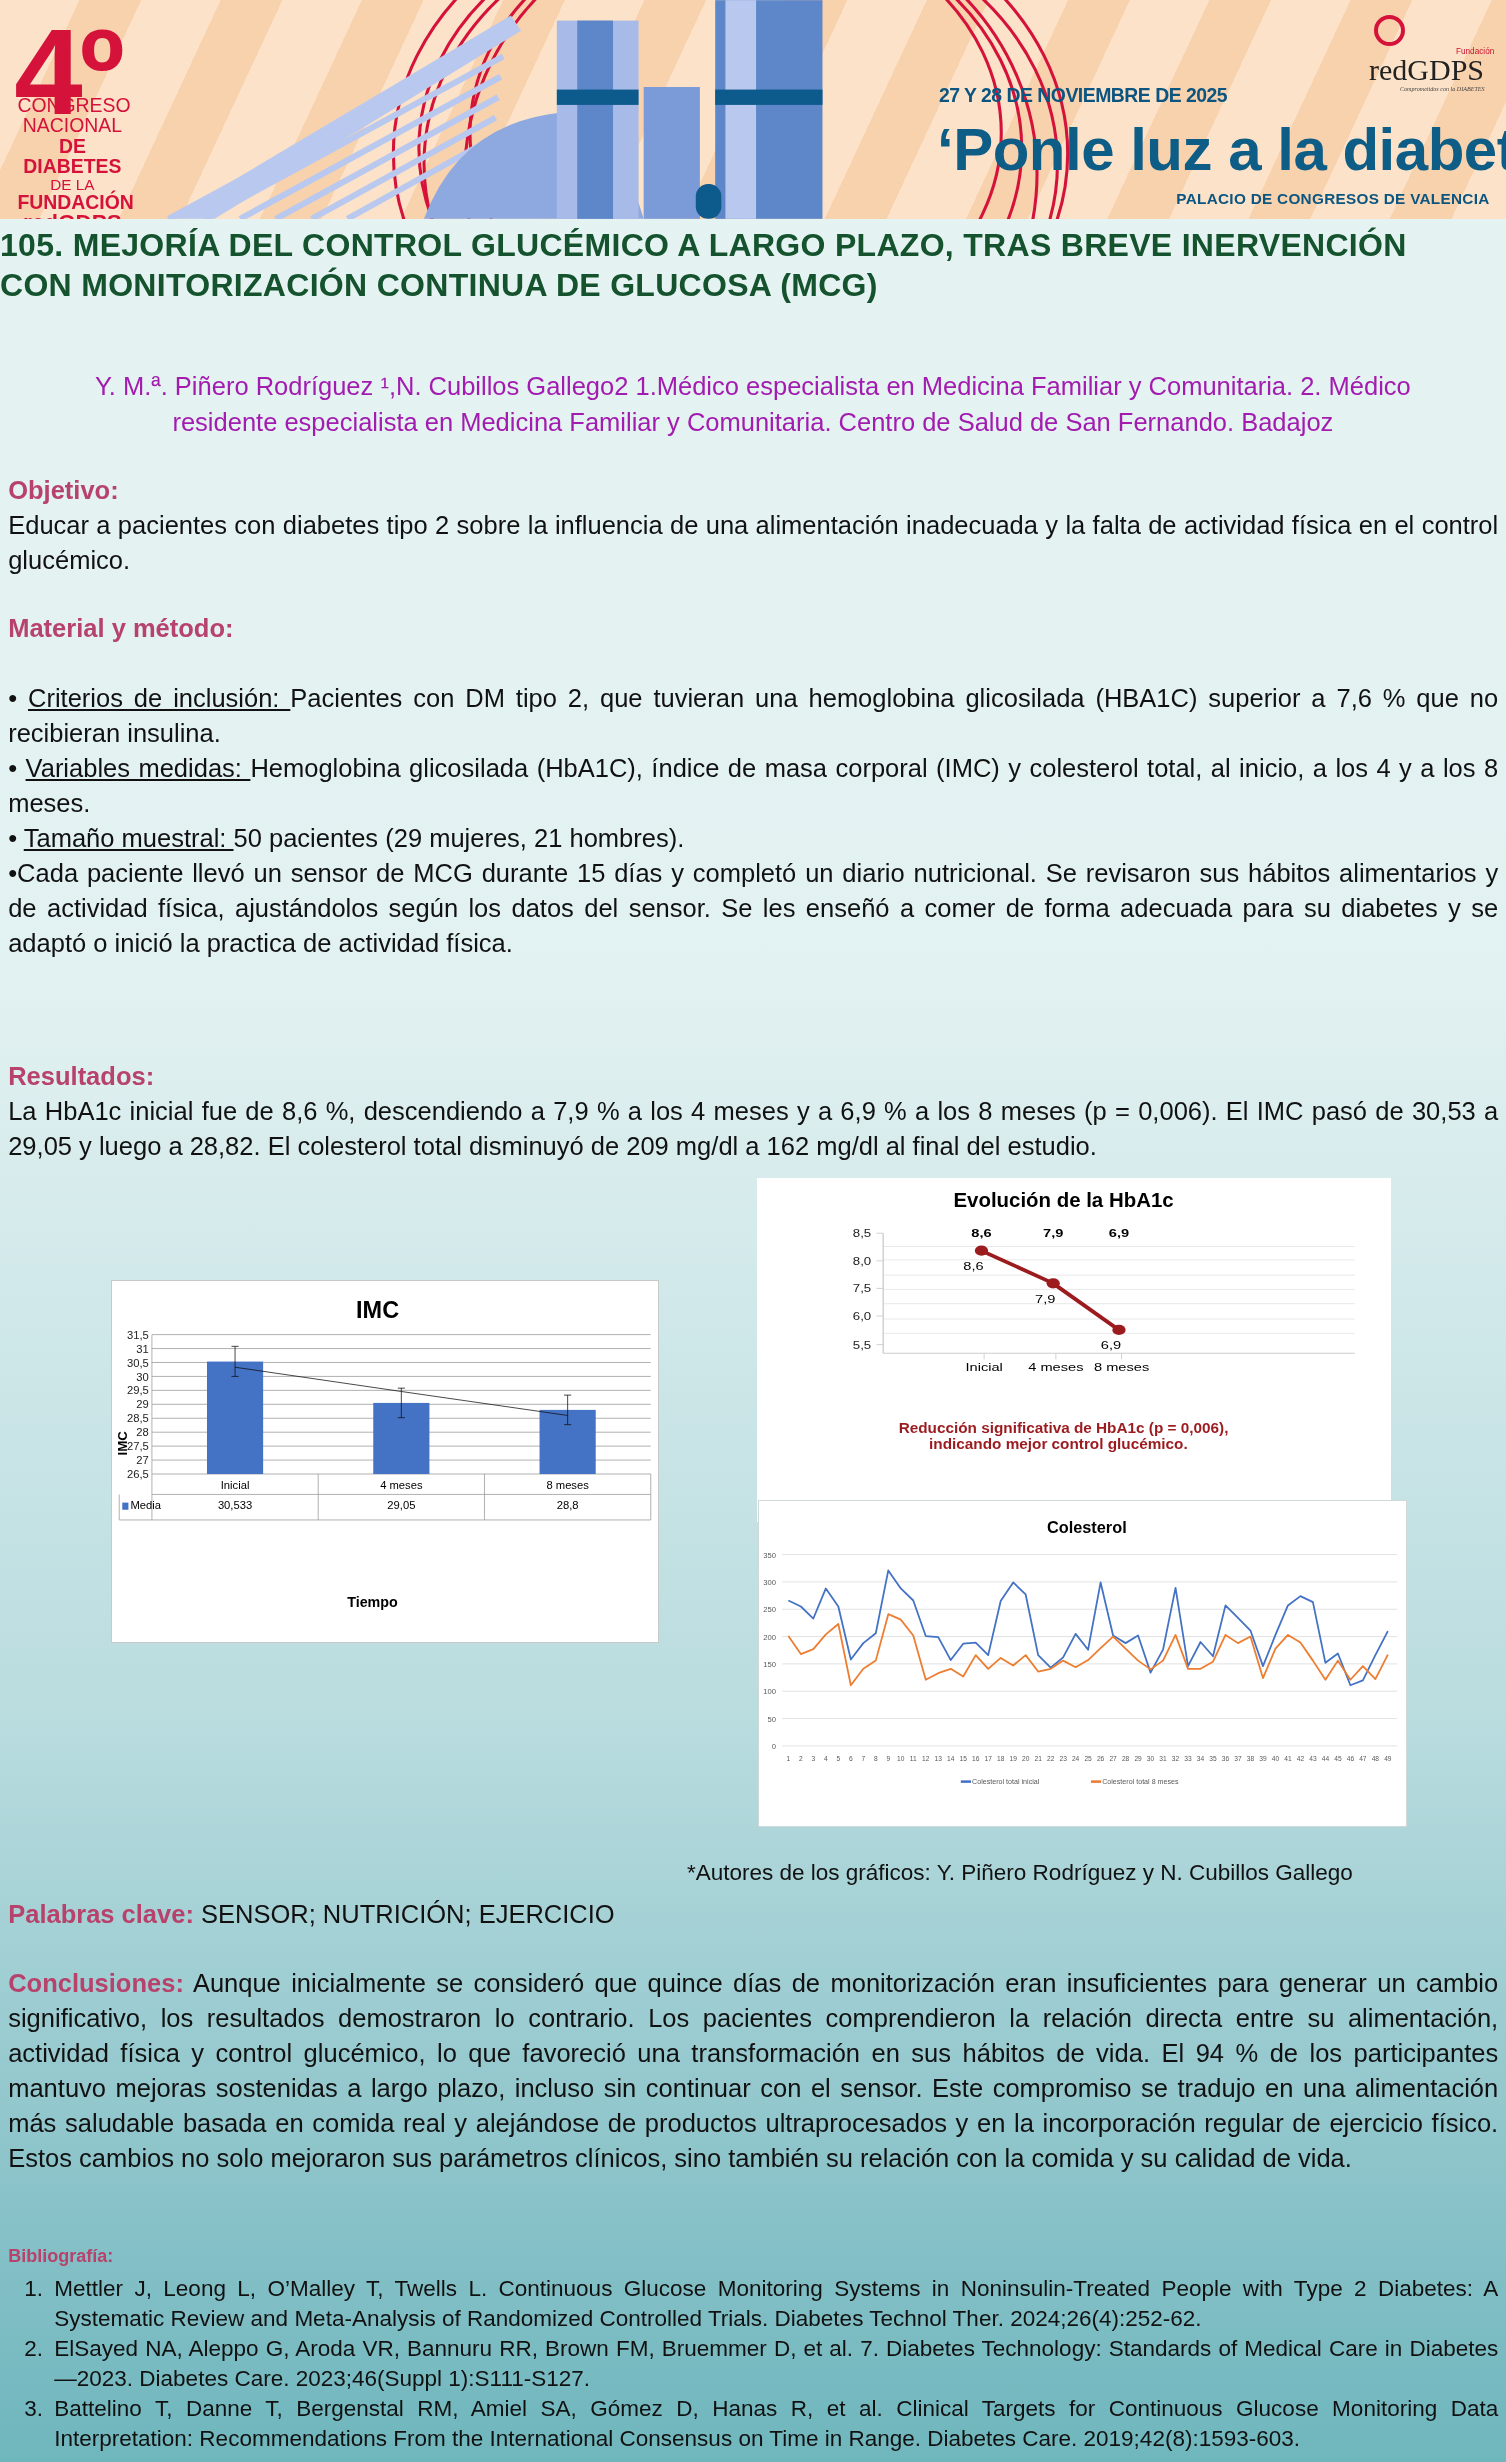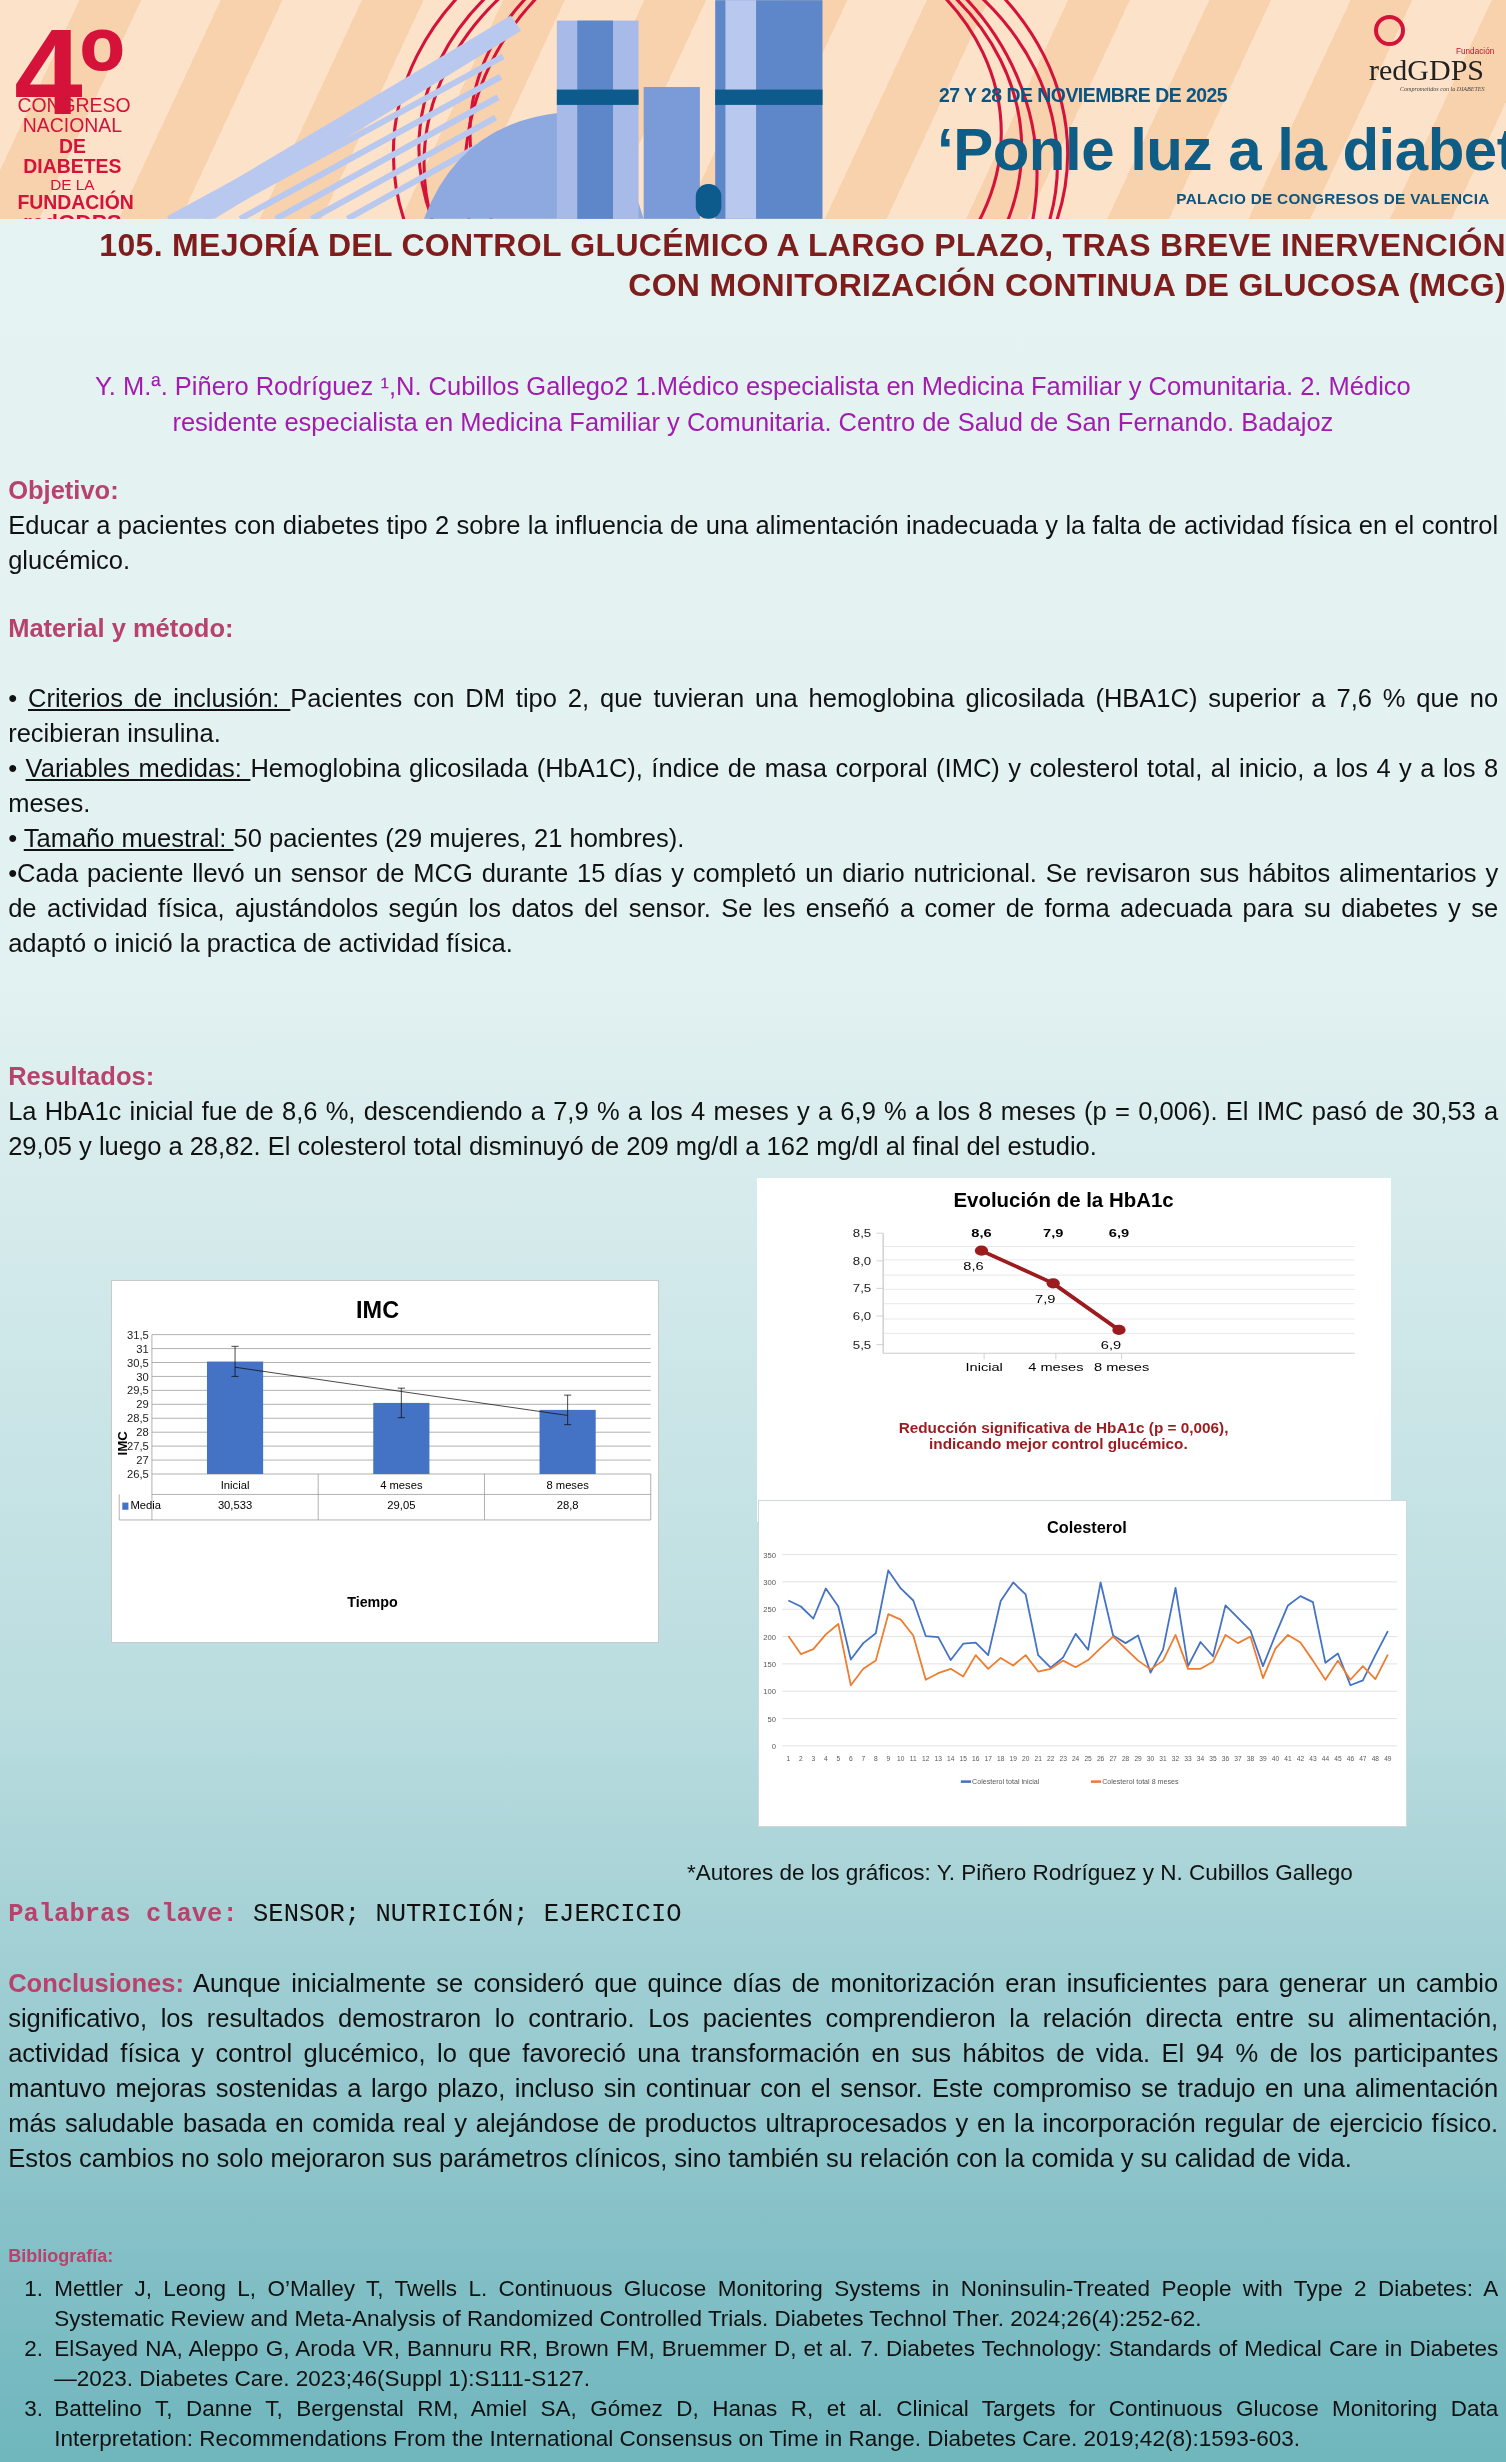--- a/index.html
+++ b/index.html
@@ -20,21 +20,21 @@
   .date { position:absolute; left:939px; top:84px; font-size:19.4px; font-weight:bold; color:#0b5580; letter-spacing:-0.5px; }
   .slogan { position:absolute; left:937px; top:115px; font-size:60px; font-weight:bold; color:#0e5d86; letter-spacing:-0.5px; white-space:nowrap; }
   .venue { position:absolute; right:16.4px; top:190px; font-size:15.3px; font-weight:bold; color:#0b5580; letter-spacing:0.3px; }
   .logo { position:absolute; left:1369px; top:15.3px; width:123px; height:82px; }
   .logo .ring { position:absolute; left:5.1px; top:0; width:31px; height:31px; border-radius:50%; border:4.1px solid #d4123a; box-sizing:border-box; }
   .logo .fund { position:absolute; left:87px; top:32px; font-size:8.2px; color:#c8102e; }
   .logo .name { position:absolute; left:0; top:40px; font-family:"Liberation Serif", serif; font-size:30px; color:#222; line-height:1; }
   .logo .tag { position:absolute; left:31px; top:71px; font-family:"Liberation Serif", serif; font-style:italic; font-size:6.1px; color:#444; }
 
   
-  .title { position:absolute; left:0; width:1506px; top:225px; text-align:right; color:#7f1d1d; font-weight:bold; font-size:32px; line-height:40px; letter-spacing:0.3px; }
+  .title { position:absolute; left:0; width:1506px; top:225px; text-align:left; color:#14532d; font-weight:bold; font-size:32px; line-height:40px; letter-spacing:0.3px; }
   .authors { position:absolute; left:20.4px; width:1465px; top:368px; text-align:center; font-size:25.5px; line-height:36px; color:#a21caf; }
   .h { color:#b7426b; font-weight:bold; }
   .sect { position:absolute; left:8.2px; width:1490px; font-size:25.5px; line-height:35px; text-align:justify; }
   .sect p { margin:0; }
   u { text-decoration:underline; }
   .caption { position:absolute; left:687px; top:1860px; font-size:22.5px; }
   .refs { position:absolute; left:8.2px; width:1490px; top:2241px; font-size:22.5px; line-height:30px; }
   .refs ol { margin:3.1px 0 0 0; padding-left:41px; }
   .refs li { text-align:justify; padding-left:5.1px; }
 
@@ -417,21 +417,21 @@
         <line x1="395" x2="415" y1="550" y2="550" stroke="#4472c4" stroke-width="5"></line>
         <text x="417" y="555" font-size="14" fill="#595959">Colesterol total inicial</text>
         <line x1="650" x2="670" y1="550" y2="550" stroke="#ed7d31" stroke-width="5"></line>
         <text x="672" y="555" font-size="14" fill="#595959">Colesterol total 8 meses</text>
       </g>
   </svg>
 </div>
 
 <div class="caption">*Autores de los gráficos: Y. Piñero Rodríguez y N. Cubillos Gallego</div>
 
-<div class="sect" style="top:1897px;font-family:Liberation Mono, monospace;">
+<div class="sect" style="top:1897px;">
   <span class="h">Palabras clave:</span><span> SENSOR; NUTRICIÓN; EJERCICIO</span>
 </div>
 <div class="sect" style="top:1966px;">
   <p><span class="h">Conclusiones:</span><span> Aunque inicialmente se consideró que quince días de monitorización eran insuficientes para generar un cambio significativo, los resultados demostraron lo contrario. Los pacientes comprendieron la relación directa entre su alimentación, actividad física y control glucémico, lo que favoreció una transformación en sus hábitos de vida. El 94 % de los participantes mantuvo mejoras sostenidas a largo plazo, incluso sin continuar con el sensor. Este compromiso se tradujo en una alimentación más saludable basada en comida real y alejándose de productos ultraprocesados y en la incorporación regular de ejercicio físico. Estos cambios no solo mejoraron sus parámetros clínicos, sino también su relación con la comida y su calidad de vida.</span></p>
 </div>
 
 <div class="refs">
   <div class="h" style="font-size:18px">Bibliografía:</div>
   <ol>
     <li>Mettler J, Leong L, O’Malley T, Twells L. Continuous Glucose Monitoring Systems in Noninsulin-Treated People with Type 2 Diabetes: A Systematic Review and Meta-Analysis of Randomized Controlled Trials. Diabetes Technol Ther. 2024;26(4):252-62.</li>

